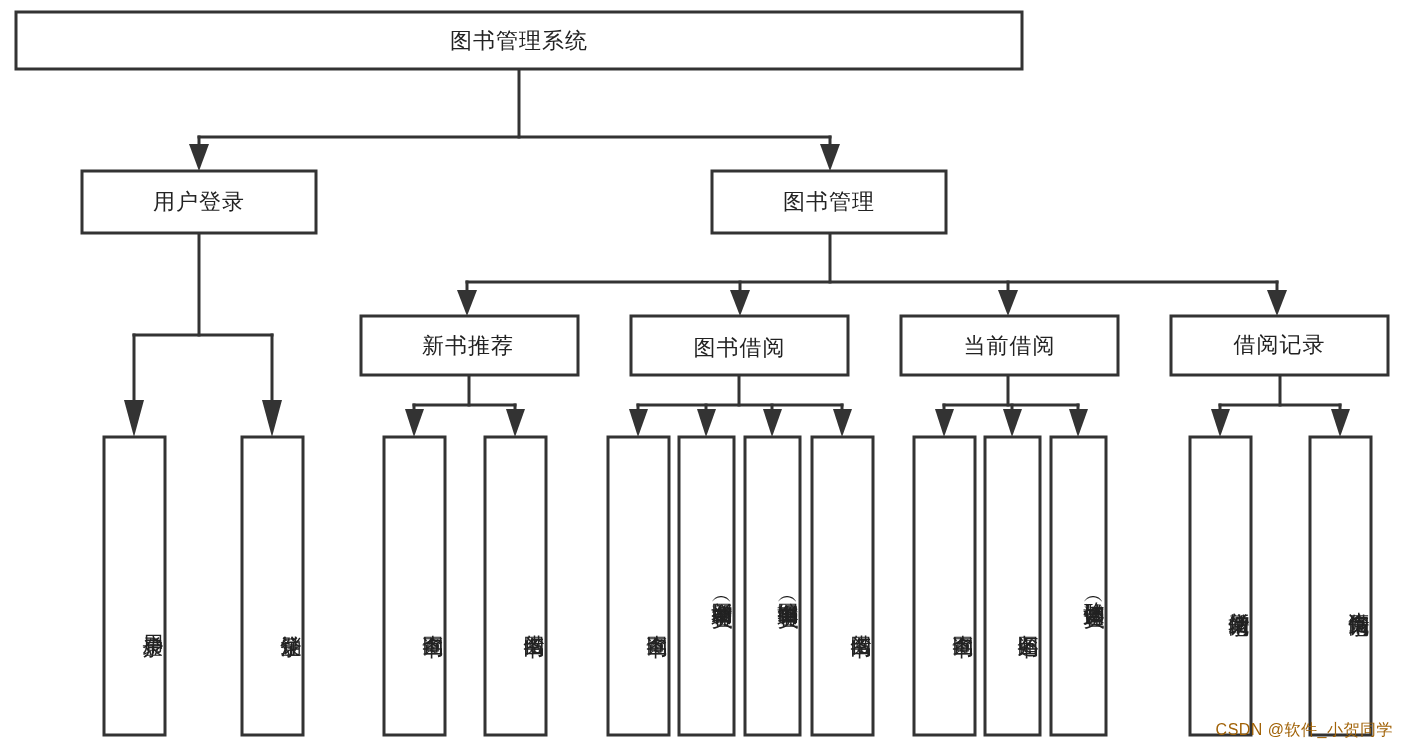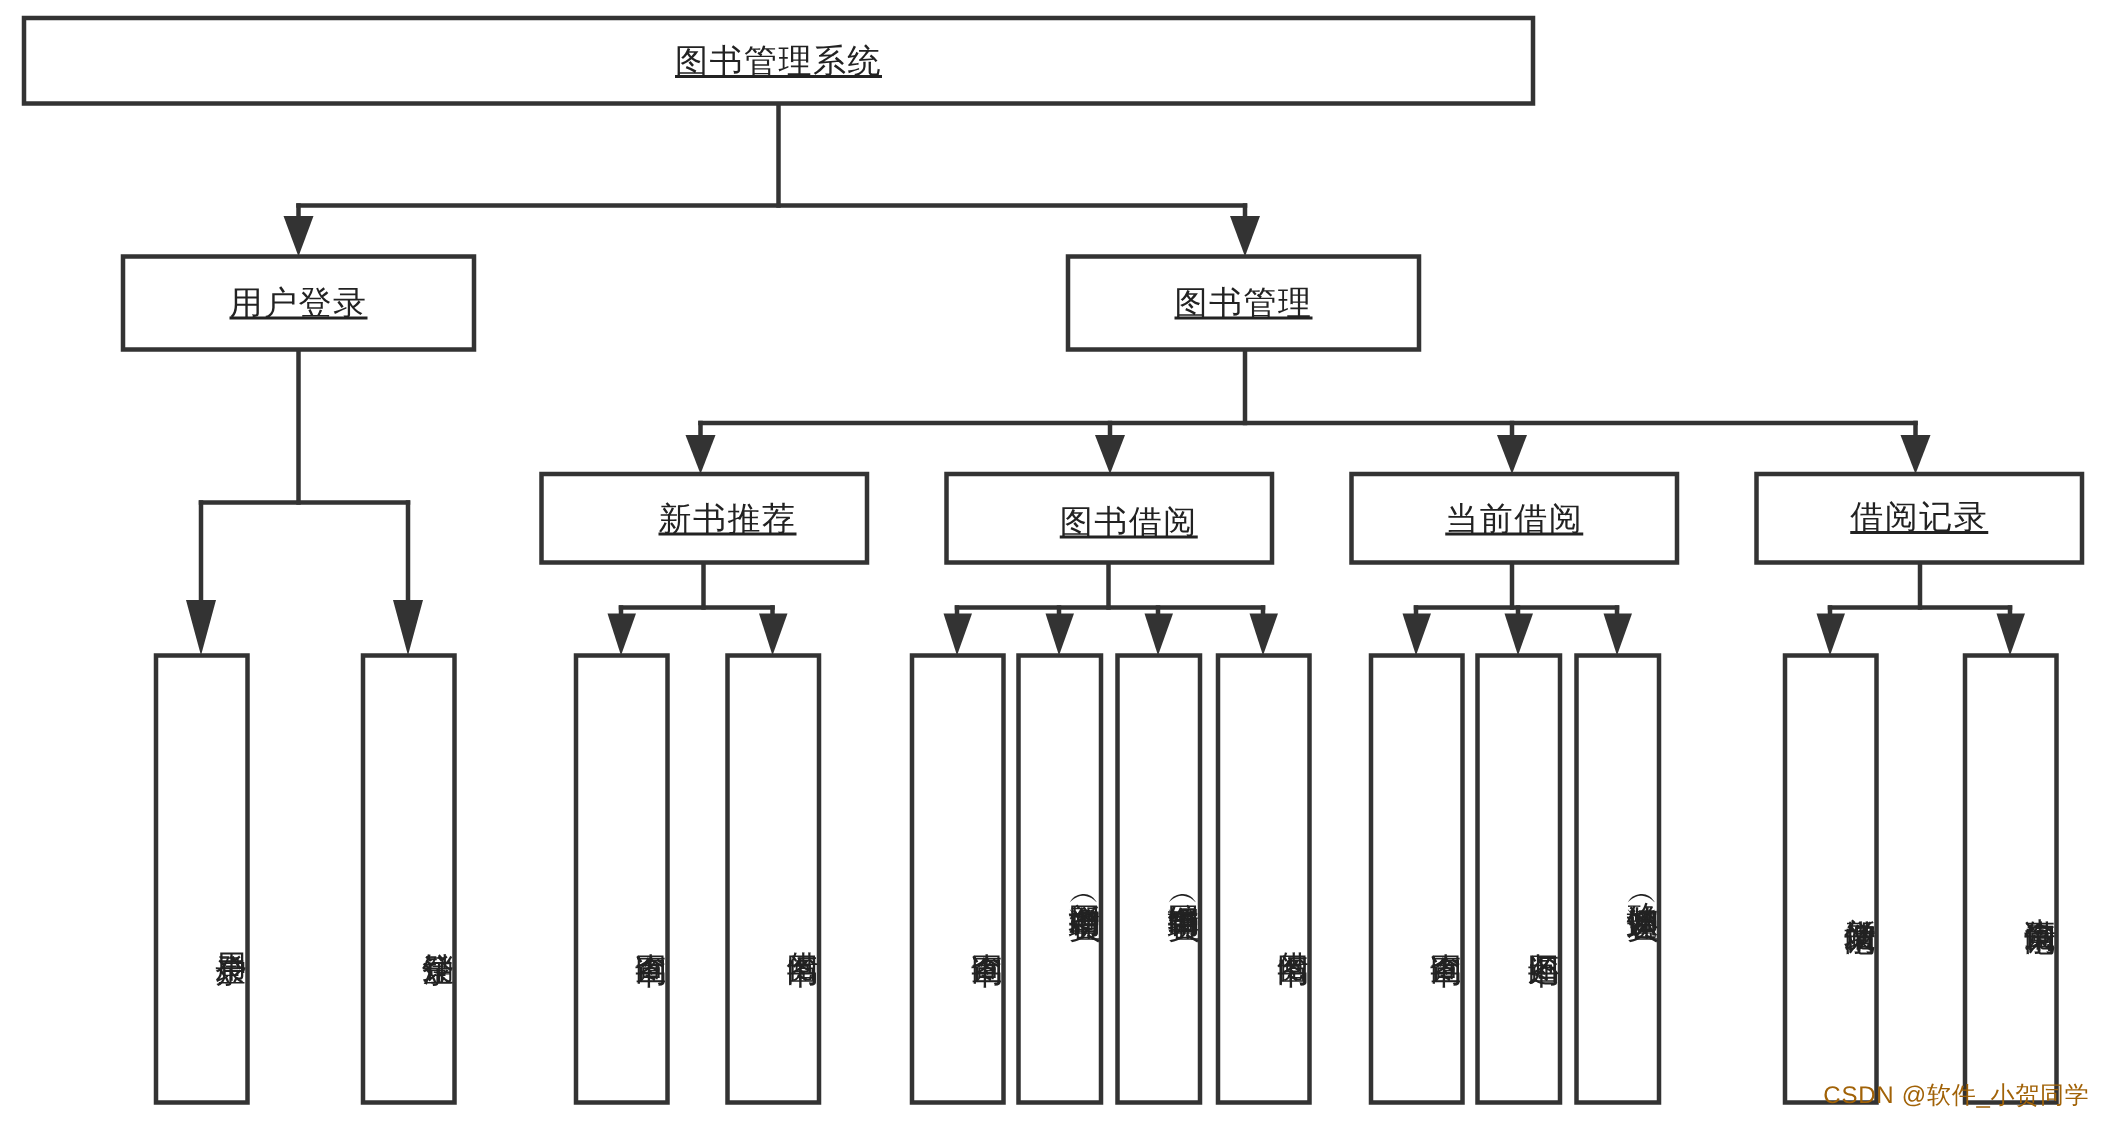--- a/index.html
+++ b/index.html
@@ -59,21 +59,20 @@
   .hlabel-holder {
     position: absolute;
     display: flex;
     align-items: center;
     justify-content: center;
     font-size: 22px;
     color: #222222;
     font-family: "Liberation Sans", "DejaVu Sans", sans-serif;
     pointer-events: none;
     letter-spacing: 1px;
-    text-decoration: underline;
   }
   .watermark {
     position: absolute;
     right: 12px;
     bottom: 6px;
     font-size: 16px;
     color: #a16207;
     font-family: "Liberation Sans", "DejaVu Sans", sans-serif;
     letter-spacing: 0.5px;
     user-select: none;
@@ -188,22 +187,22 @@
     <rect class="node-box" x="1051" y="437" width="55" height="298"></rect>
     <rect class="node-box" x="1190" y="437" width="61" height="298"></rect>
     <rect class="node-box" x="1310" y="437" width="61" height="298"></rect>
   </svg>
 
   <div class="hlabel-holder" style="left:16px; top:12px; width:1006px; height:57px;">图书管理系统</div>
 
   <div class="hlabel-holder" style="left:82px; top:171px; width:234px; height:62px;">用户登录</div>
   <div class="hlabel-holder" style="left:712px; top:171px; width:234px; height:62px;">图书管理</div>
 
-  <div class="hlabel-holder" style="left:361px; top:316px; width:214px; height:59px;margin-left:17px;">新书推荐</div>
-  <div class="hlabel-holder" style="left:644px; top:316px; width:217px; height:64px;">图书借阅</div>
+  <div class="hlabel-holder" style="left:361px; top:316px; width:214px; height:59px;">新书推荐</div>
+  <div class="hlabel-holder" style="left:631px; top:316px; width:217px; height:64px;">图书借阅</div>
   <div class="hlabel-holder" style="left:901px; top:316px; width:217px; height:60px;">当前借阅</div>
   <div class="hlabel-holder" style="left:1171px; top:316px; width:217px; height:57px;">借阅记录</div>
 
   <div class="vlabel-holder" style="left:104px; top:505px; width:61px; height:230px;">用户登录</div>
   <div class="vlabel-holder" style="left:242px; top:505px; width:61px; height:230px;">注销登录</div>
   <div class="vlabel-holder" style="left:384px; top:505px; width:61px; height:230px;">查询图书</div>
   <div class="vlabel-holder" style="left:485px; top:505px; width:61px; height:230px;">借阅图书</div>
   <div class="vlabel-holder" style="left:608px; top:505px; width:61px; height:230px;">查询图书</div>
   <div class="vlabel-holder" style="left:679px; top:443px; width:55px; height:292px;">新增图书（管理员）</div>
   <div class="vlabel-holder" style="left:745px; top:443px; width:55px; height:292px;">编辑图书（管理员）</div>

